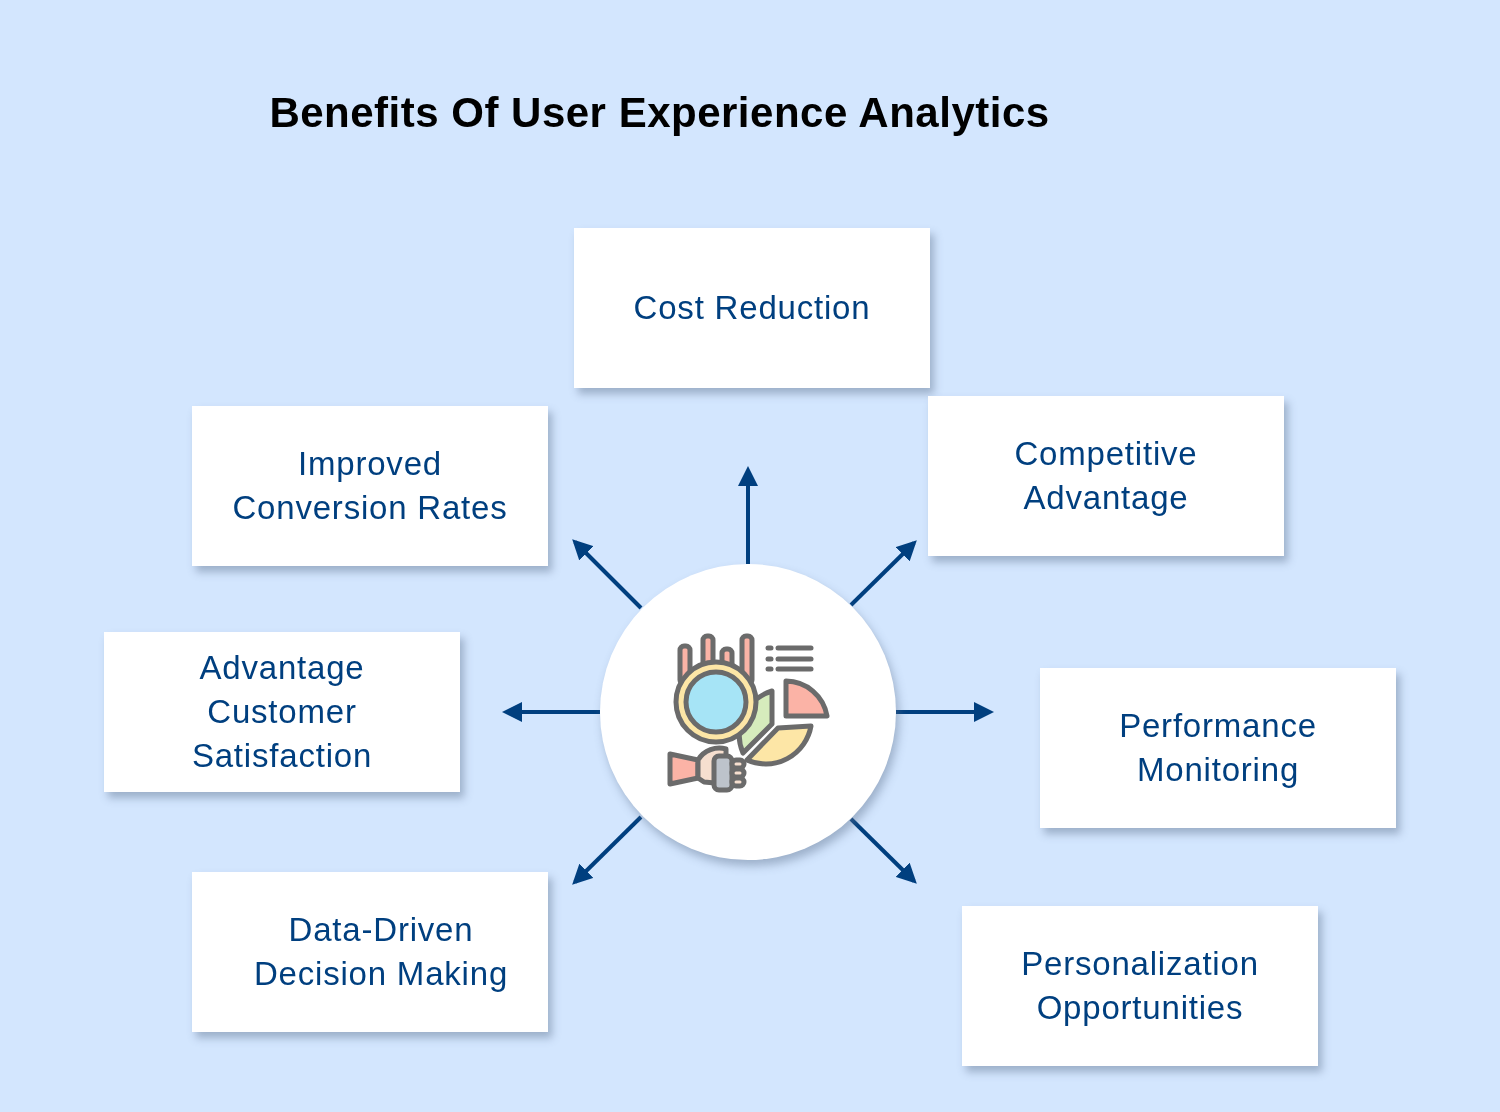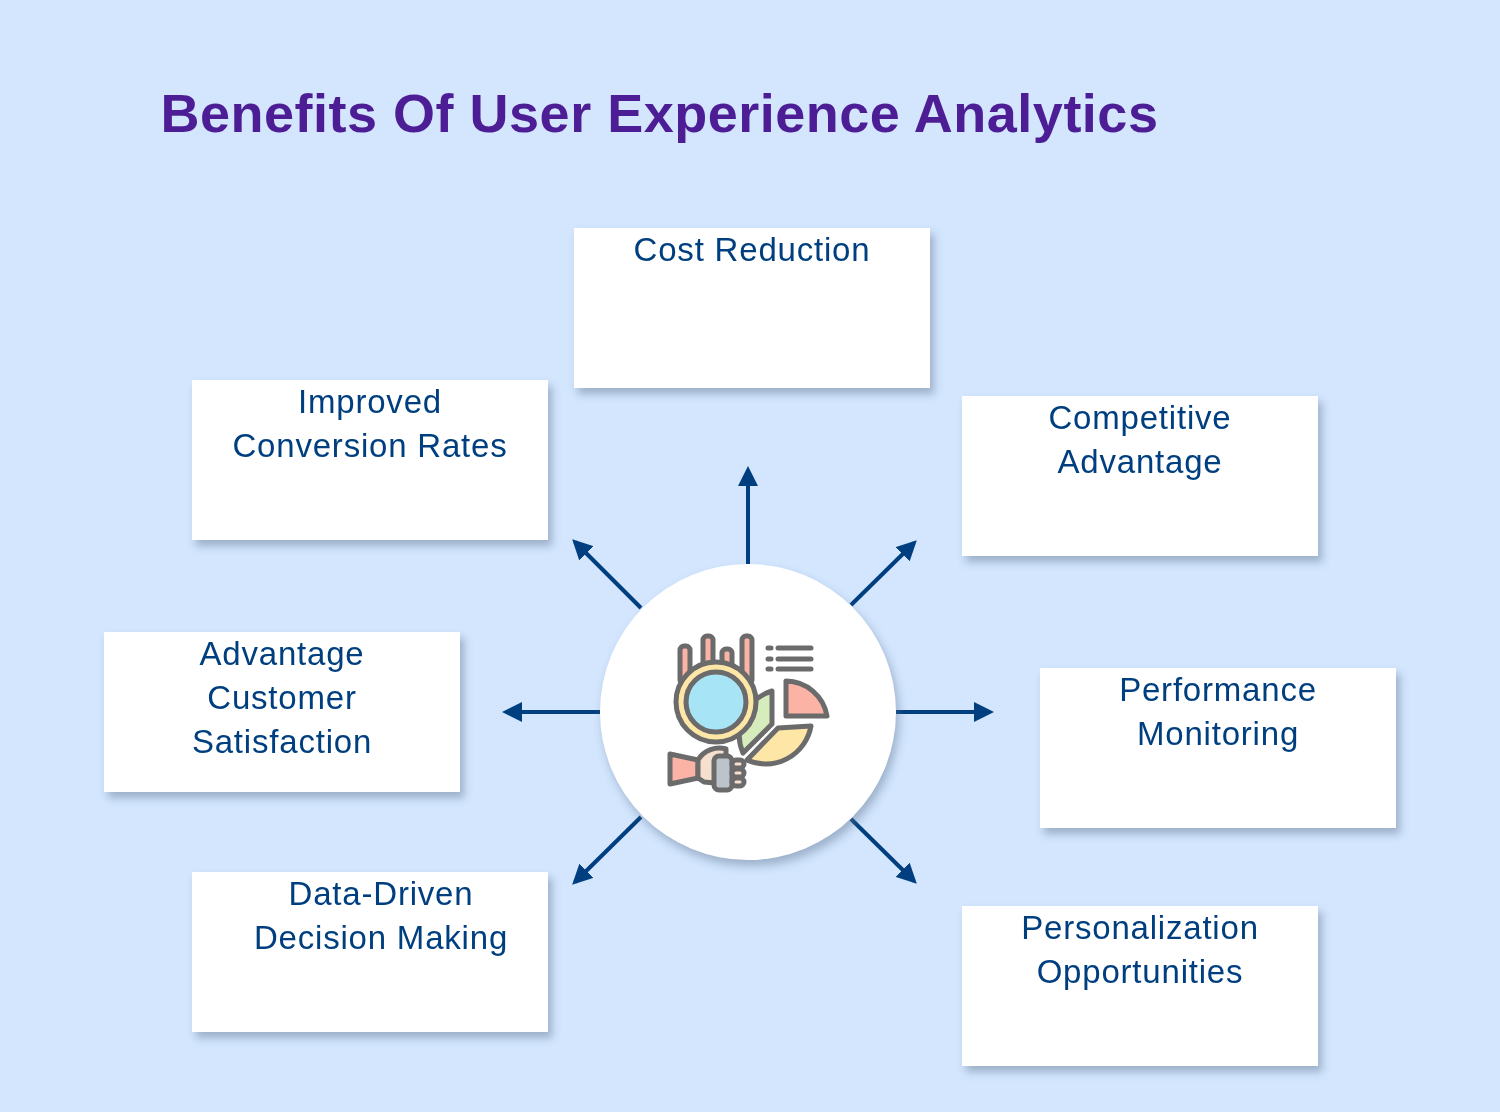--- a/index.html
+++ b/index.html
@@ -5,28 +5,28 @@
     html, body { margin: 0; padding: 0; }
     body {
       width: 1500px; height: 1112px;
       background: #d3e6fe;
       position: relative; overflow: hidden;
       font-family: "Liberation Sans", "DejaVu Sans", sans-serif;
     }
     .title {
       position: absolute; left: 0; top: 78px; width: 1319px;
       text-align: center;
-      font-size: 54px; font-weight: bold; color: #4c1d95;
+      font-size: 42px; font-weight: bold; color: #000000;
       letter-spacing: 0.5px; line-height: 70px;
     }
     .card {
       position: absolute; width: 356px; height: 160px;
       background: #ffffff;
       box-shadow: 4px 6px 8px rgba(90, 110, 140, 0.45);
-      display: flex; justify-content: center;
+      display: flex; align-items: center; justify-content: center;
       text-align: center;
       color: #003f7f; font-size: 33px; line-height: 44px;
       letter-spacing: 0.8px;
       box-sizing: border-box; padding: 0 10px;
     }
     .card .lbl { white-space: pre-line; }
     .hub {
       position: absolute; left: 600px; top: 564px;
       width: 296px; height: 296px; border-radius: 50%;
       background: #ffffff;
@@ -87,37 +87,37 @@
       <rect x="132" y="196" width="12" height="8" rx="4" fill="#f6dfcf"></rect>
       <rect x="132" y="205" width="12" height="8" rx="4" fill="#f6dfcf"></rect>
       <rect x="132" y="214" width="12" height="8" rx="4" fill="#f6dfcf"></rect>
     </g>
   </svg>
 </div>
 
 <div class="card" style="left:574px; top:228px;">
   <span class="lbl">Cost Reduction</span>
 </div>
-<div class="card" style="left:962px; top:396px;">
+<div class="card" style="left:928px; top:396px;">
   <span class="lbl">Competitive
 Advantage</span>
 </div>
 <div class="card" style="left:1040px; top:632px;margin-top:36px;">
   <span class="lbl">Performance
 Monitoring</span>
 </div>
 <div class="card" style="left:962px; top:906px;">
   <span class="lbl">Personalization
 Opportunities</span>
 </div>
 <div class="card" style="left:192px; top:872px;padding-left:32px;">
   <span class="lbl">Data-Driven
 Decision Making</span>
 </div>
 <div class="card" style="left:104px; top:632px;">
   <span class="lbl">Advantage
 Customer
 Satisfaction</span>
 </div>
-<div class="card" style="left:192px; top:380px;">
+<div class="card" style="left:192px; top:406px;">
   <span class="lbl">Improved
 Conversion Rates</span>
 </div>
 
 </body></html>

